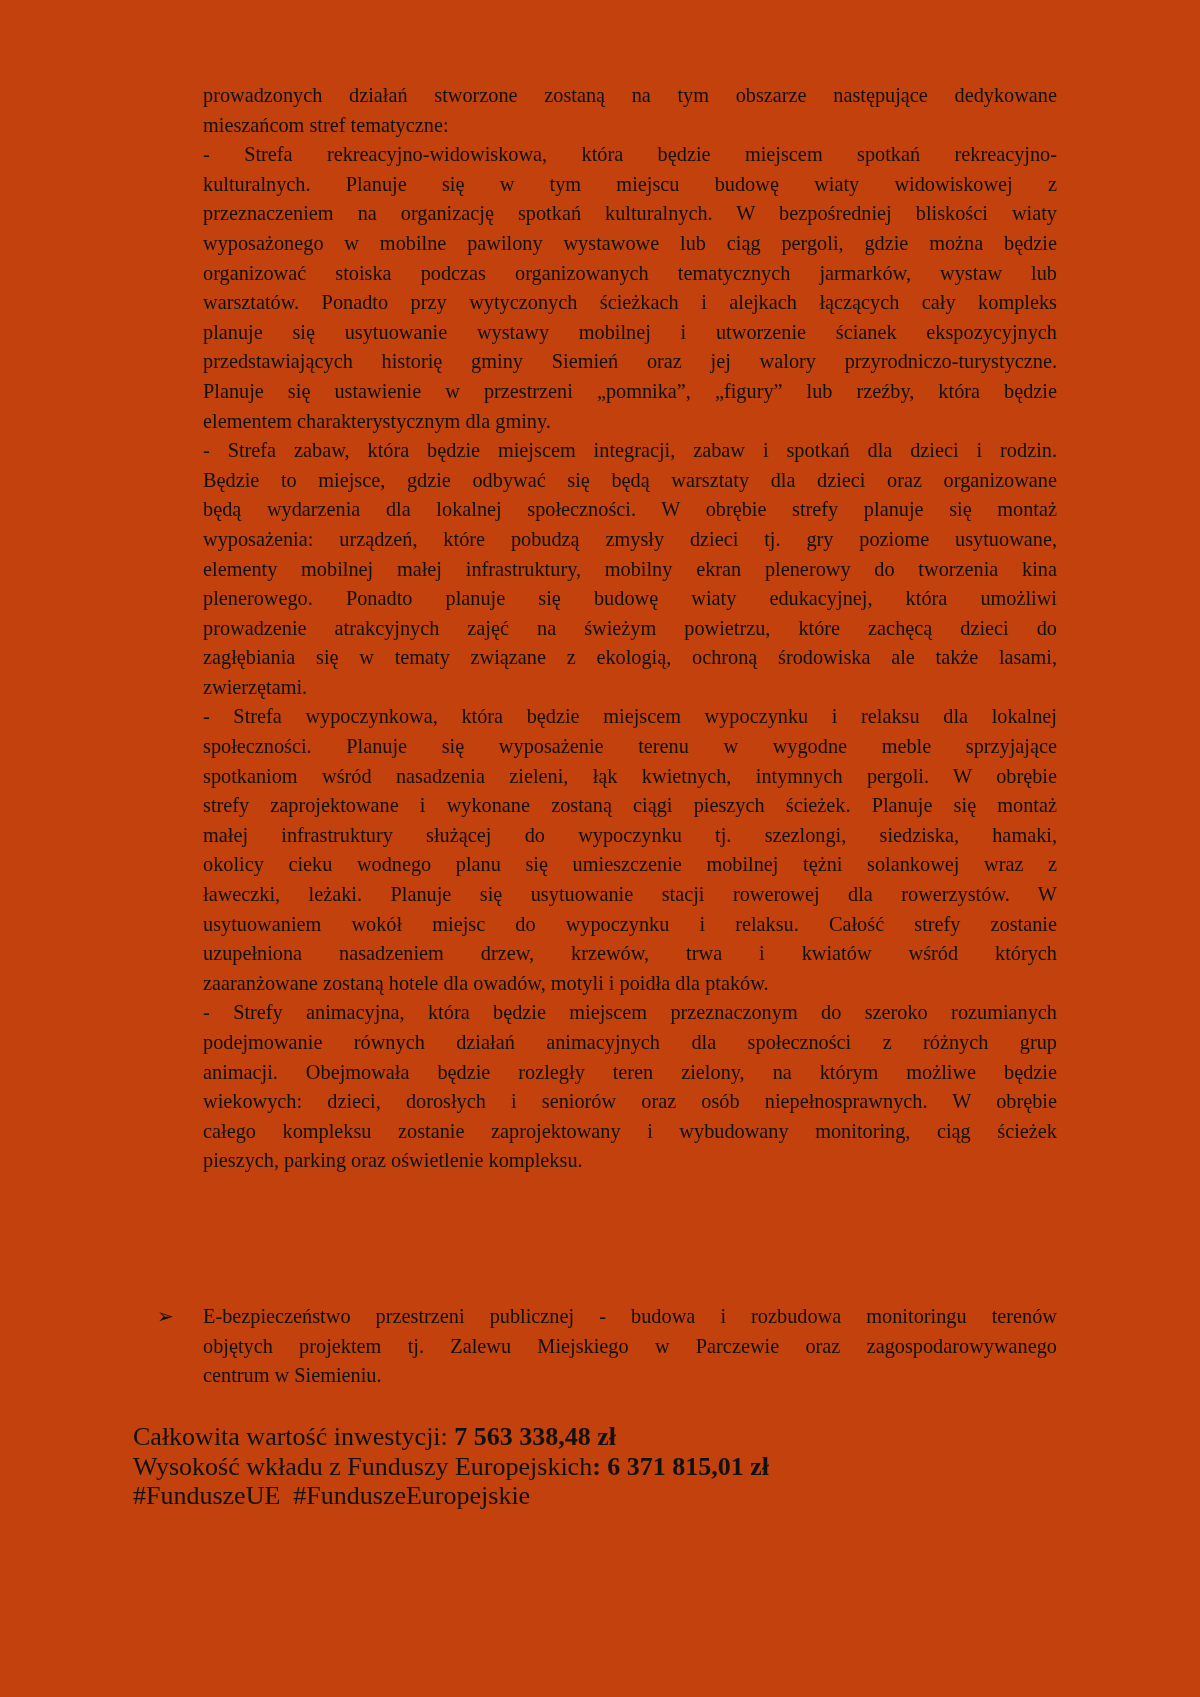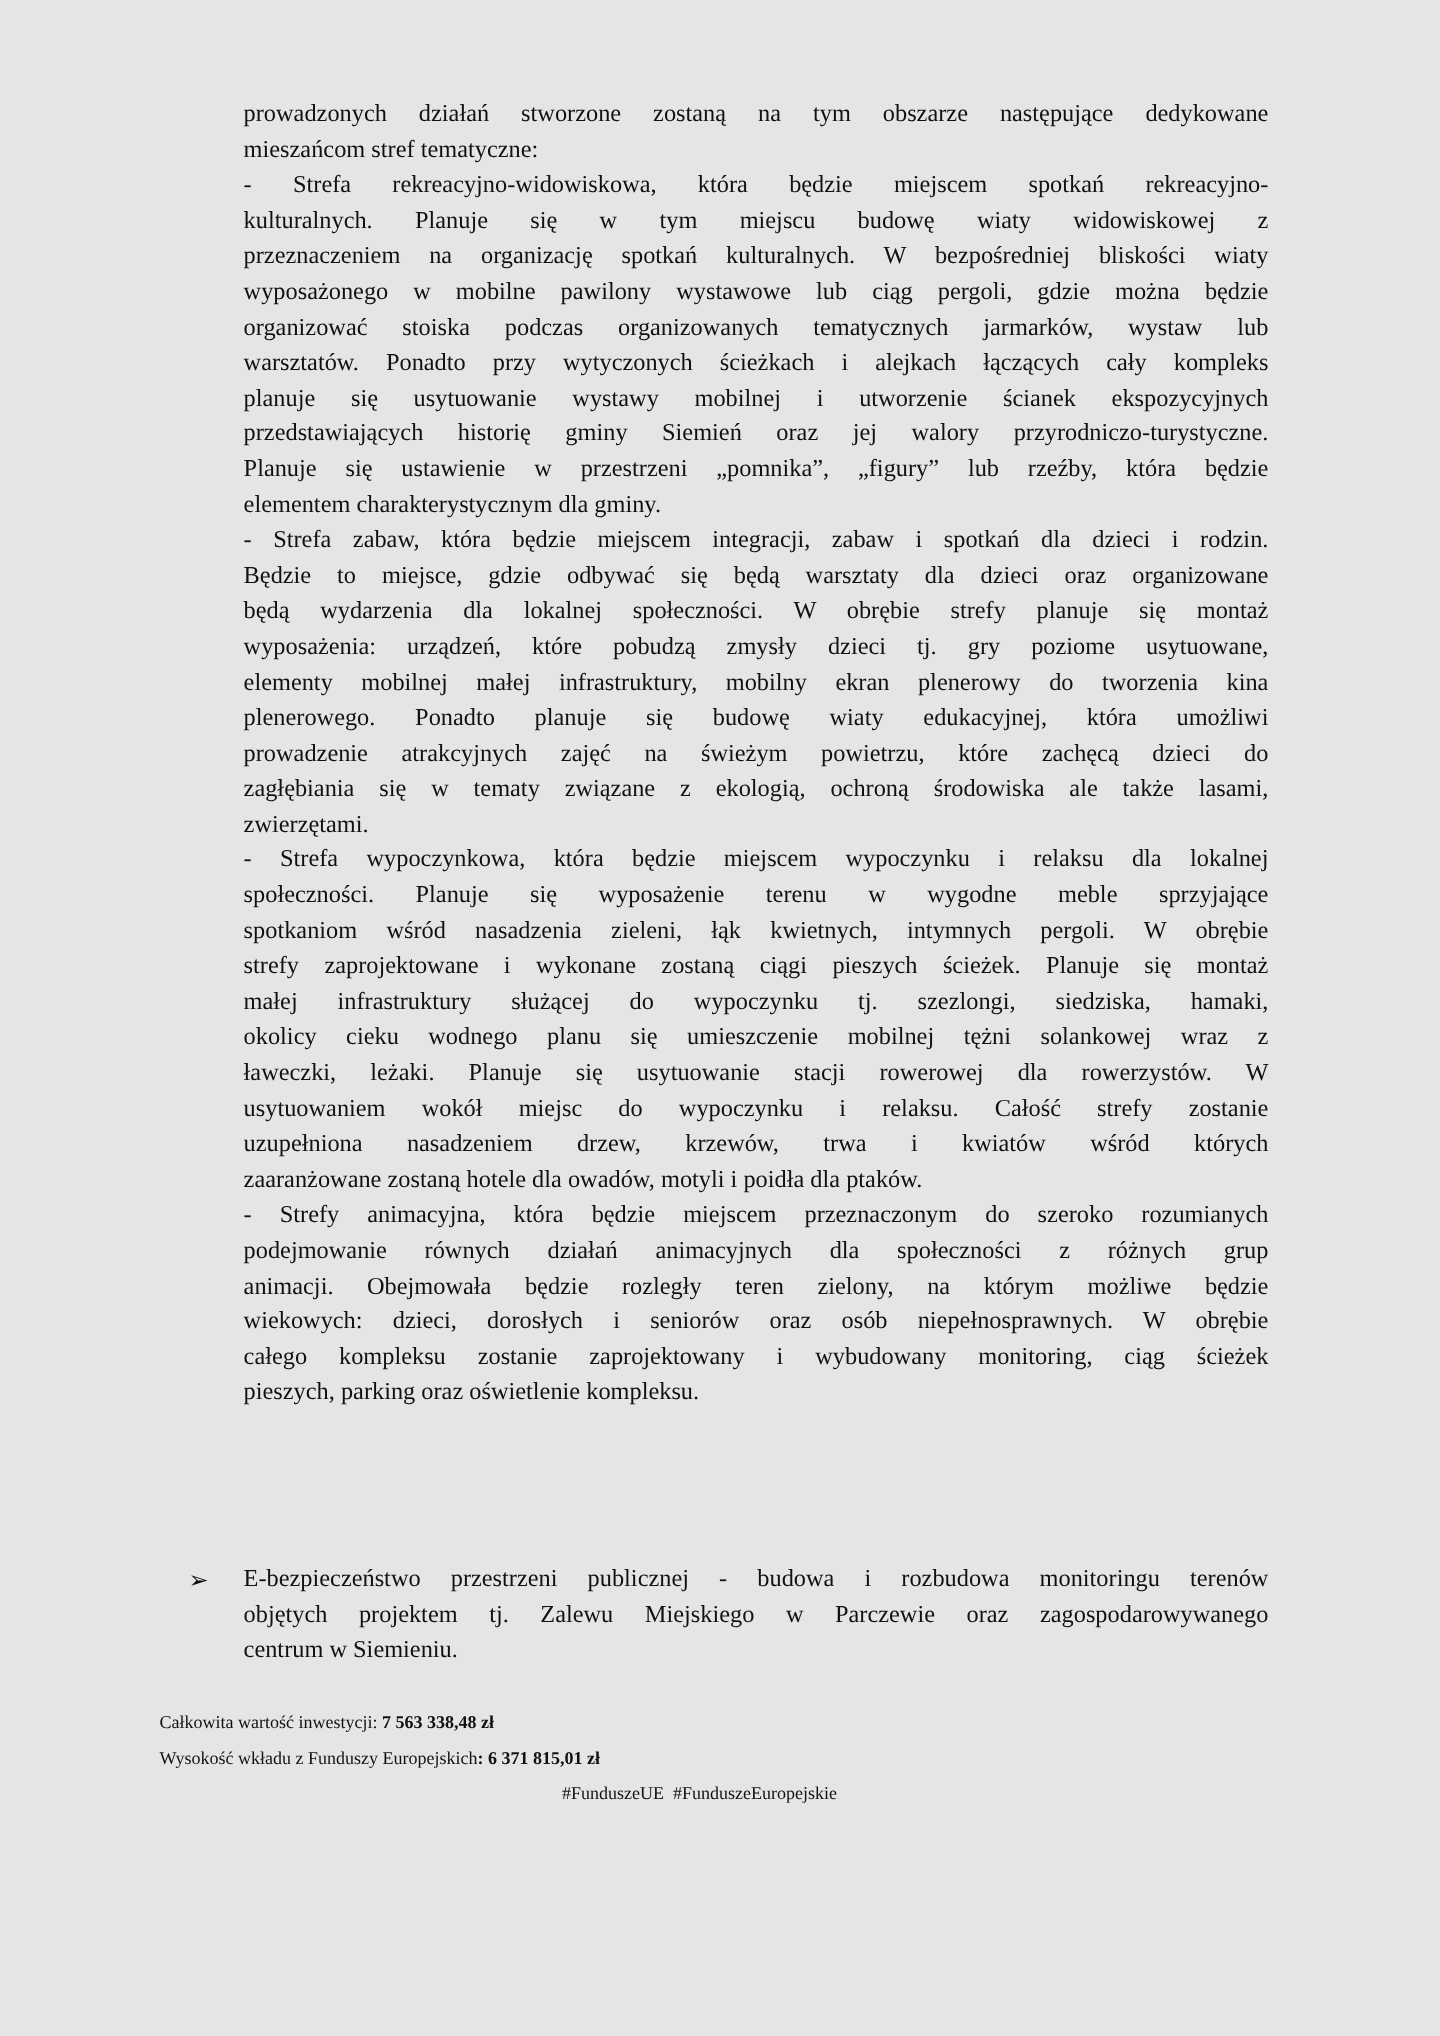--- a/index.html
+++ b/index.html
@@ -14,21 +14,21 @@
       overflow: hidden;
       font-family: "Liberation Serif", "DejaVu Serif", serif;
       color: #111111;
     }
     .page {
       position: absolute;
       left: 0;
       top: 0;
       width: 1200px;
       height: 1697px;
-      background: #e5e5e5;
+      background: #c2410c;
       text-decoration: underline;
     }
     .body-block {
       position: absolute;
       left: 203px;
       top: 81px;
       width: 854px;
     }
     .line {
       display: block;
@@ -63,21 +63,21 @@
     .footer-block {
       position: absolute;
       left: 133px;
       top: 1422px;
       width: 900px;
     }
     .footer-line {
       display: block;
       height: 29.6px;
       line-height: 29.6px;
-      font-size: 15px;
+      font-size: 26px;
       white-space: nowrap;
     }
     .bold {
       font-weight: bold;
     }
   </style>
 </head>
 <body>
 
 <div class="page">
@@ -131,16 +131,16 @@
       </div>
   </div>
 
   <div class="footer-block">
     <span class="footer-line">
       <span>Całkowita wartość inwestycji: </span><span class="bold">7 563 338,48 zł</span>
     </span>
     <span class="footer-line">
       <span>Wysokość wkładu z Funduszy Europejskich</span><span class="bold">: 6 371 815,01 zł</span>
     </span>
-    <span class="footer-line" style="white-space: pre; text-align: center;">#FunduszeUE  #FunduszeEuropejskie</span>
+    <span class="footer-line" style="white-space: pre;">#FunduszeUE  #FunduszeEuropejskie</span>
   </div>
 
 </div>
 
 </body></html>

